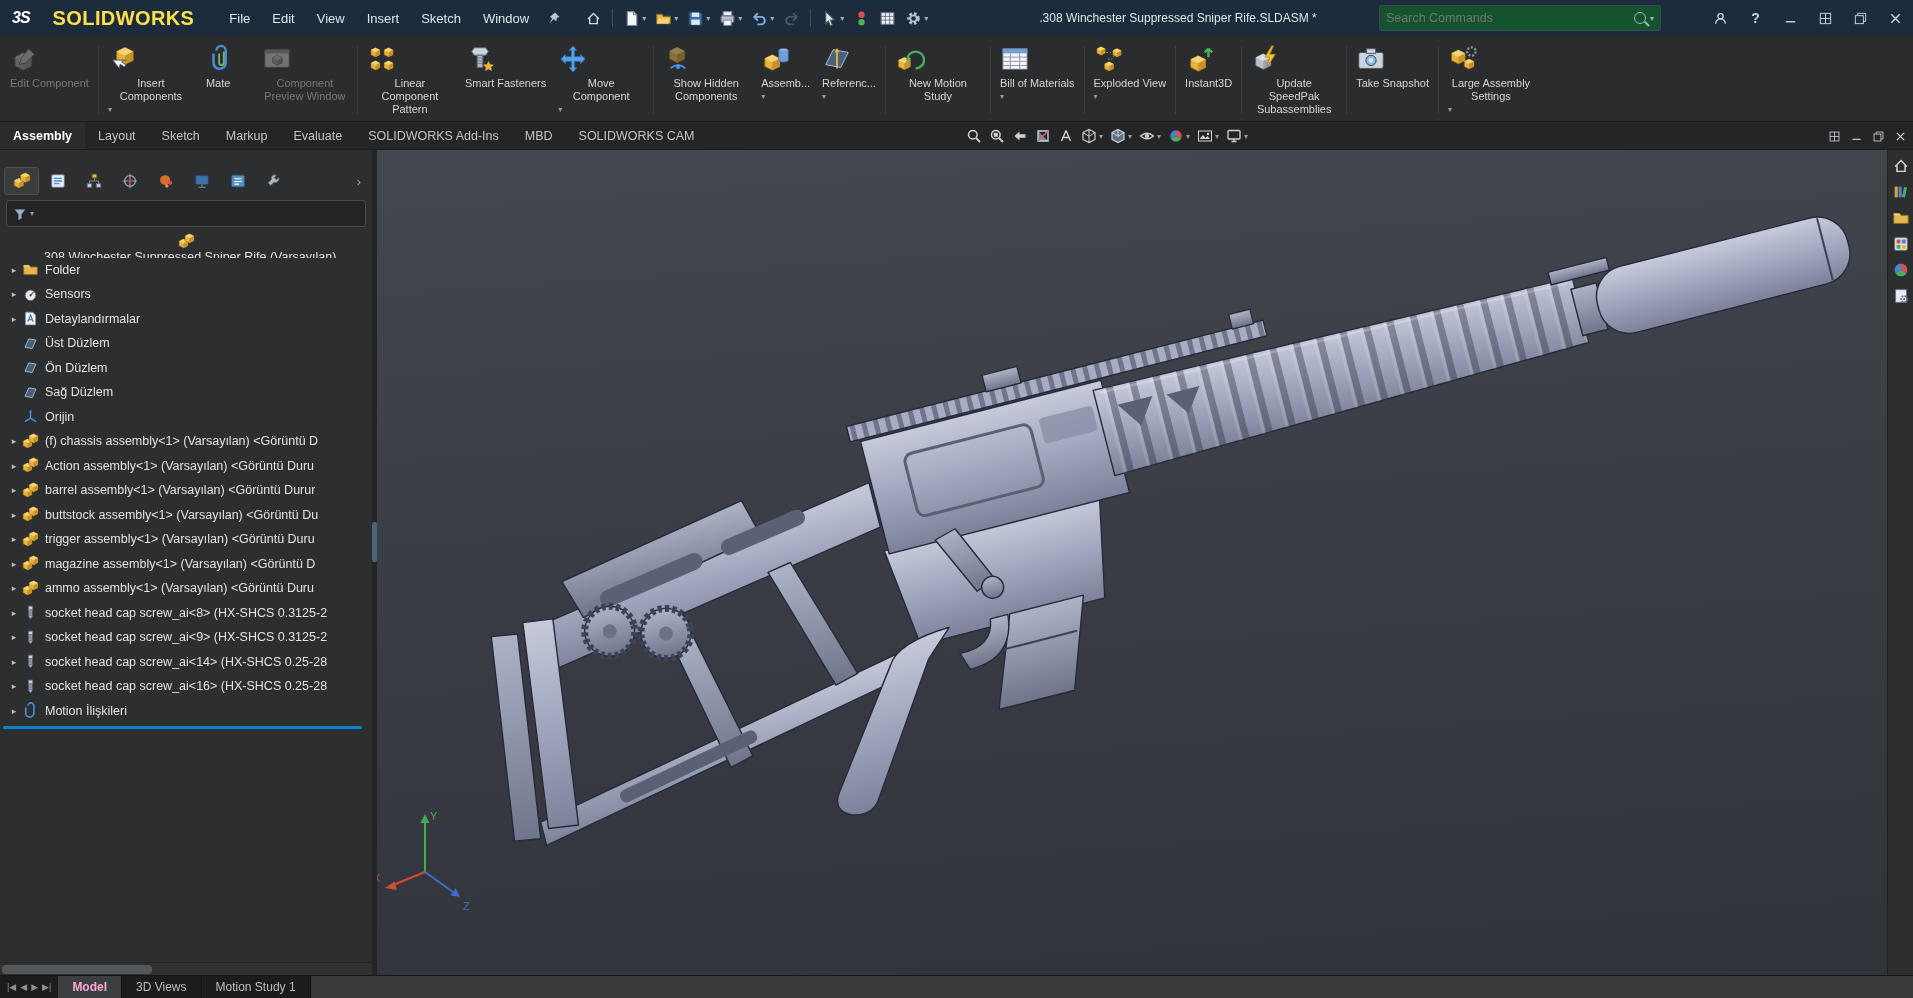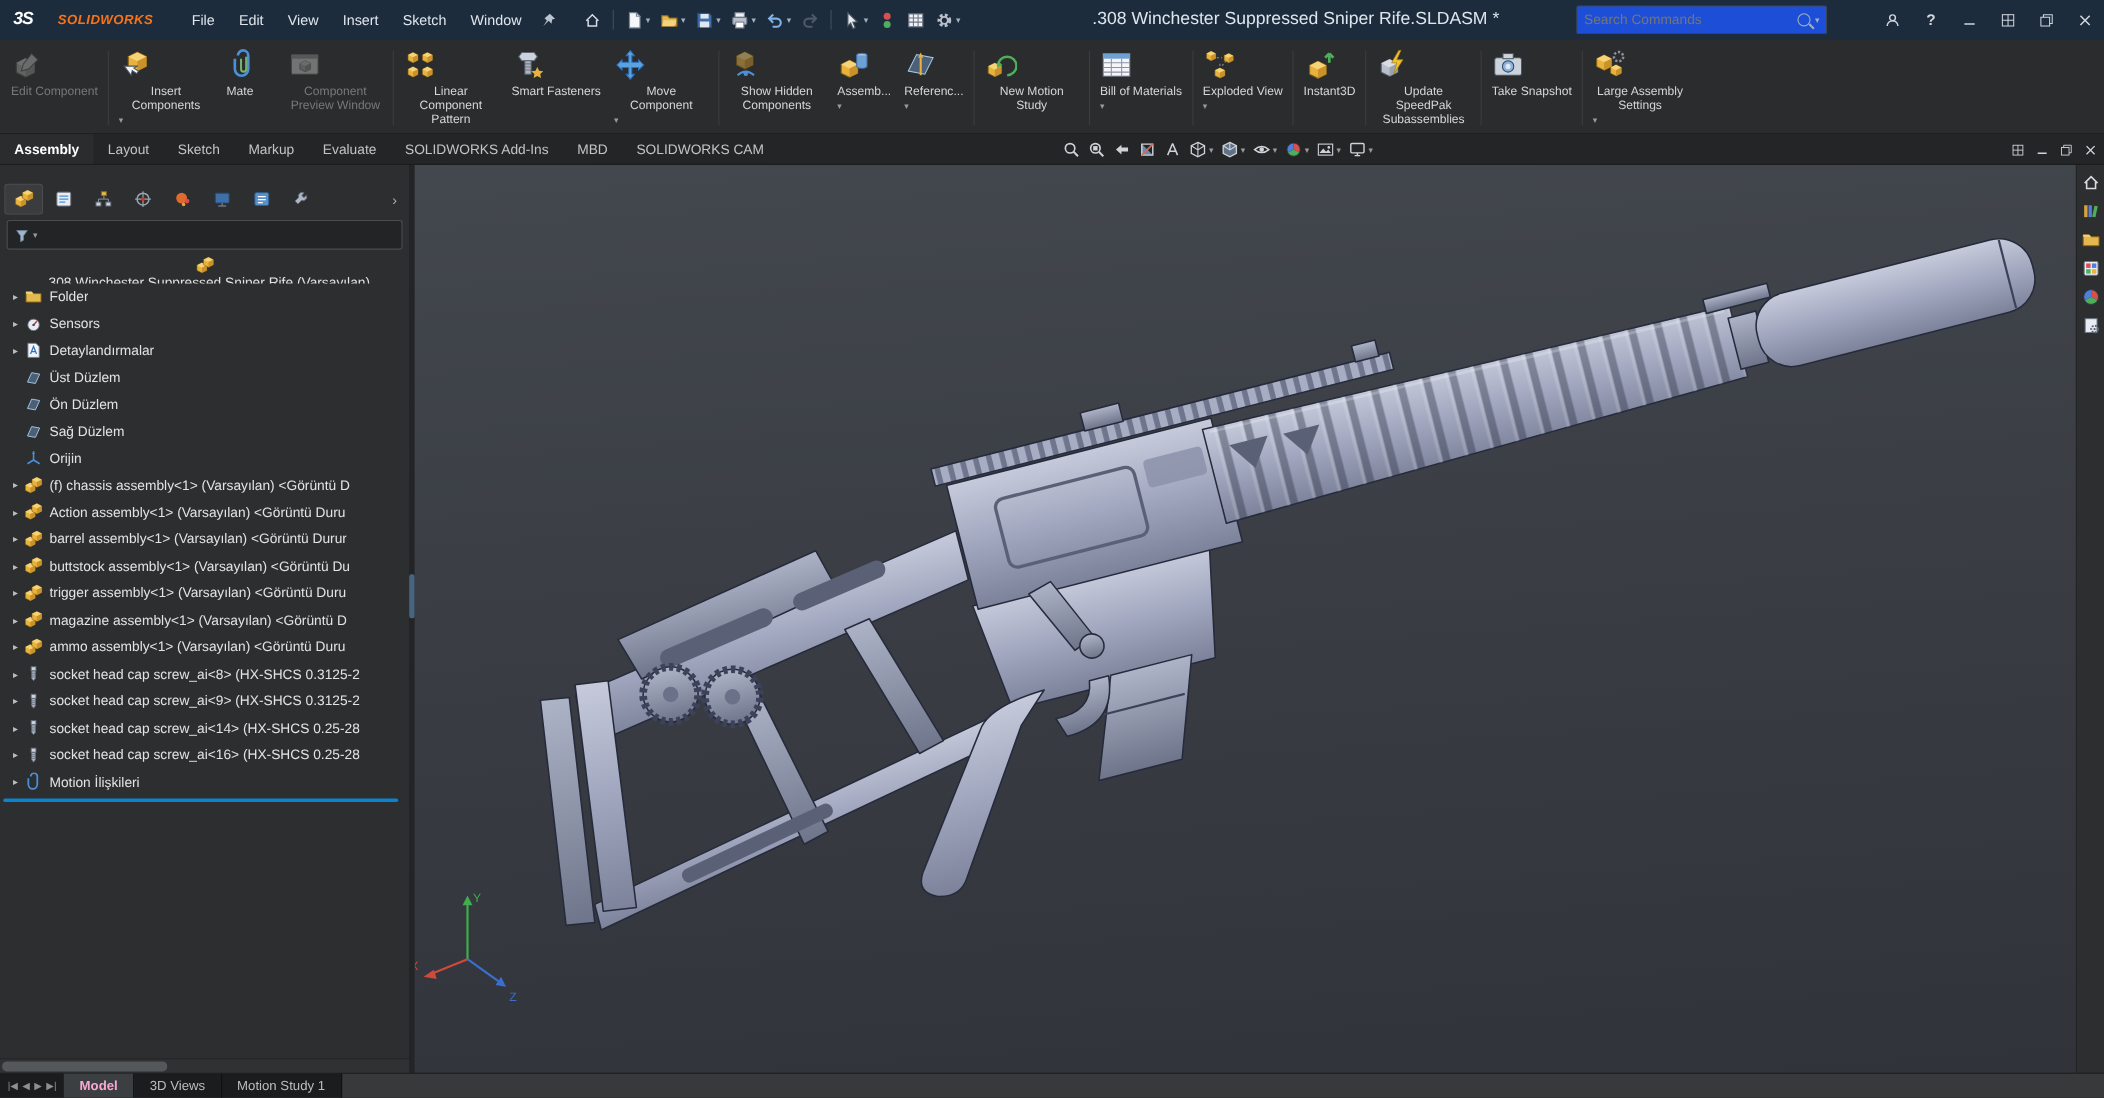--- a/index.html
+++ b/index.html
@@ -4,33 +4,33 @@
 <style>
   * { box-sizing: border-box; margin: 0; padding: 0; }
   html,body { width:1913px; height:998px; overflow:hidden; background:#2b2c2d;
     font-family:"Liberation Sans", sans-serif; user-select:none; }
 
   
   .titlebar { height:36px; background:#1c2c3d; color:#dfe6ec; display:flex; align-items:center;
     position:relative; font-size:13px; }
   .brand { display:flex; align-items:center; gap:23px; padding:0 10px 0 12px; }
   .brand-mark { font-style:italic; font-weight:bold; font-size:16px; color:#fff; letter-spacing:-1px; }
-  .brand-name { font-style:italic; font-weight:bold; font-size:12px; color:#f97316; letter-spacing:.4px; }
+  .brand-name { font-weight:bold; font-size:20px; color:#fde047; letter-spacing:.4px; }
   .menubar { display:flex; margin-left:14px; }
   .menu-item { padding:5px 11px; border-radius:2px; }
   .pin { margin:0 6px; display:flex; align-items:center; }
   .qat { display:flex; align-items:center; margin-left:14px; gap:1px; }
   .qbtn { height:26px; padding:0 4px; display:flex; align-items:center; gap:2px; border-radius:3px; }
   .qbtn svg { width:17px; height:17px; display:block; }
   .qbtn.disabled { opacity:.45; }
   .qcaret { font-size:8px; color:#9fb0bf; }
   .qsep { width:1px; height:18px; background:#3c4f61; margin:0 5px; }
   .doc-title { position:absolute; left:1178px; transform:translateX(-50%); top:0; height:36px;
-    display:flex; align-items:center; font-size:16px; color:#dfe6ec; white-space:nowrap; }
-  .search-box { position:absolute; right:252px; top:5px; width:228px; height:26px; background:#1d4ed8;
+    display:flex; align-items:center; font-size:12px; color:#dfe6ec; white-space:nowrap; }
+  .search-box { position:absolute; right:252px; top:5px; width:282px; height:26px; background:#14532d;
     border:1px solid #3a4756; border-radius:2px; display:flex; align-items:center; padding:0 6px; gap:4px; }
   .search-box input { flex:1; background:transparent; border:none; outline:none; color:#cfd6dd;
     font-size:12.5px; font-family:"Liberation Sans",sans-serif; }
   .mag { width:12px; height:12px; border:1.6px solid #9fb0bf; border-radius:50%; position:relative; flex:none; }
   .mag::after { content:""; position:absolute; width:6px; height:1.6px; background:#9fb0bf;
     transform:rotate(45deg); right:-5px; bottom:-2px; }
   .win-ctrls { position:absolute; right:0; top:0; height:36px; display:flex; align-items:stretch; }
   .wbtn { width:35px; display:flex; align-items:center; justify-content:center; color:#cfd6dd; }
   .wbtn svg { width:15px; height:15px; }
   .wbtn.help { font-size:14px; font-weight:bold; }

